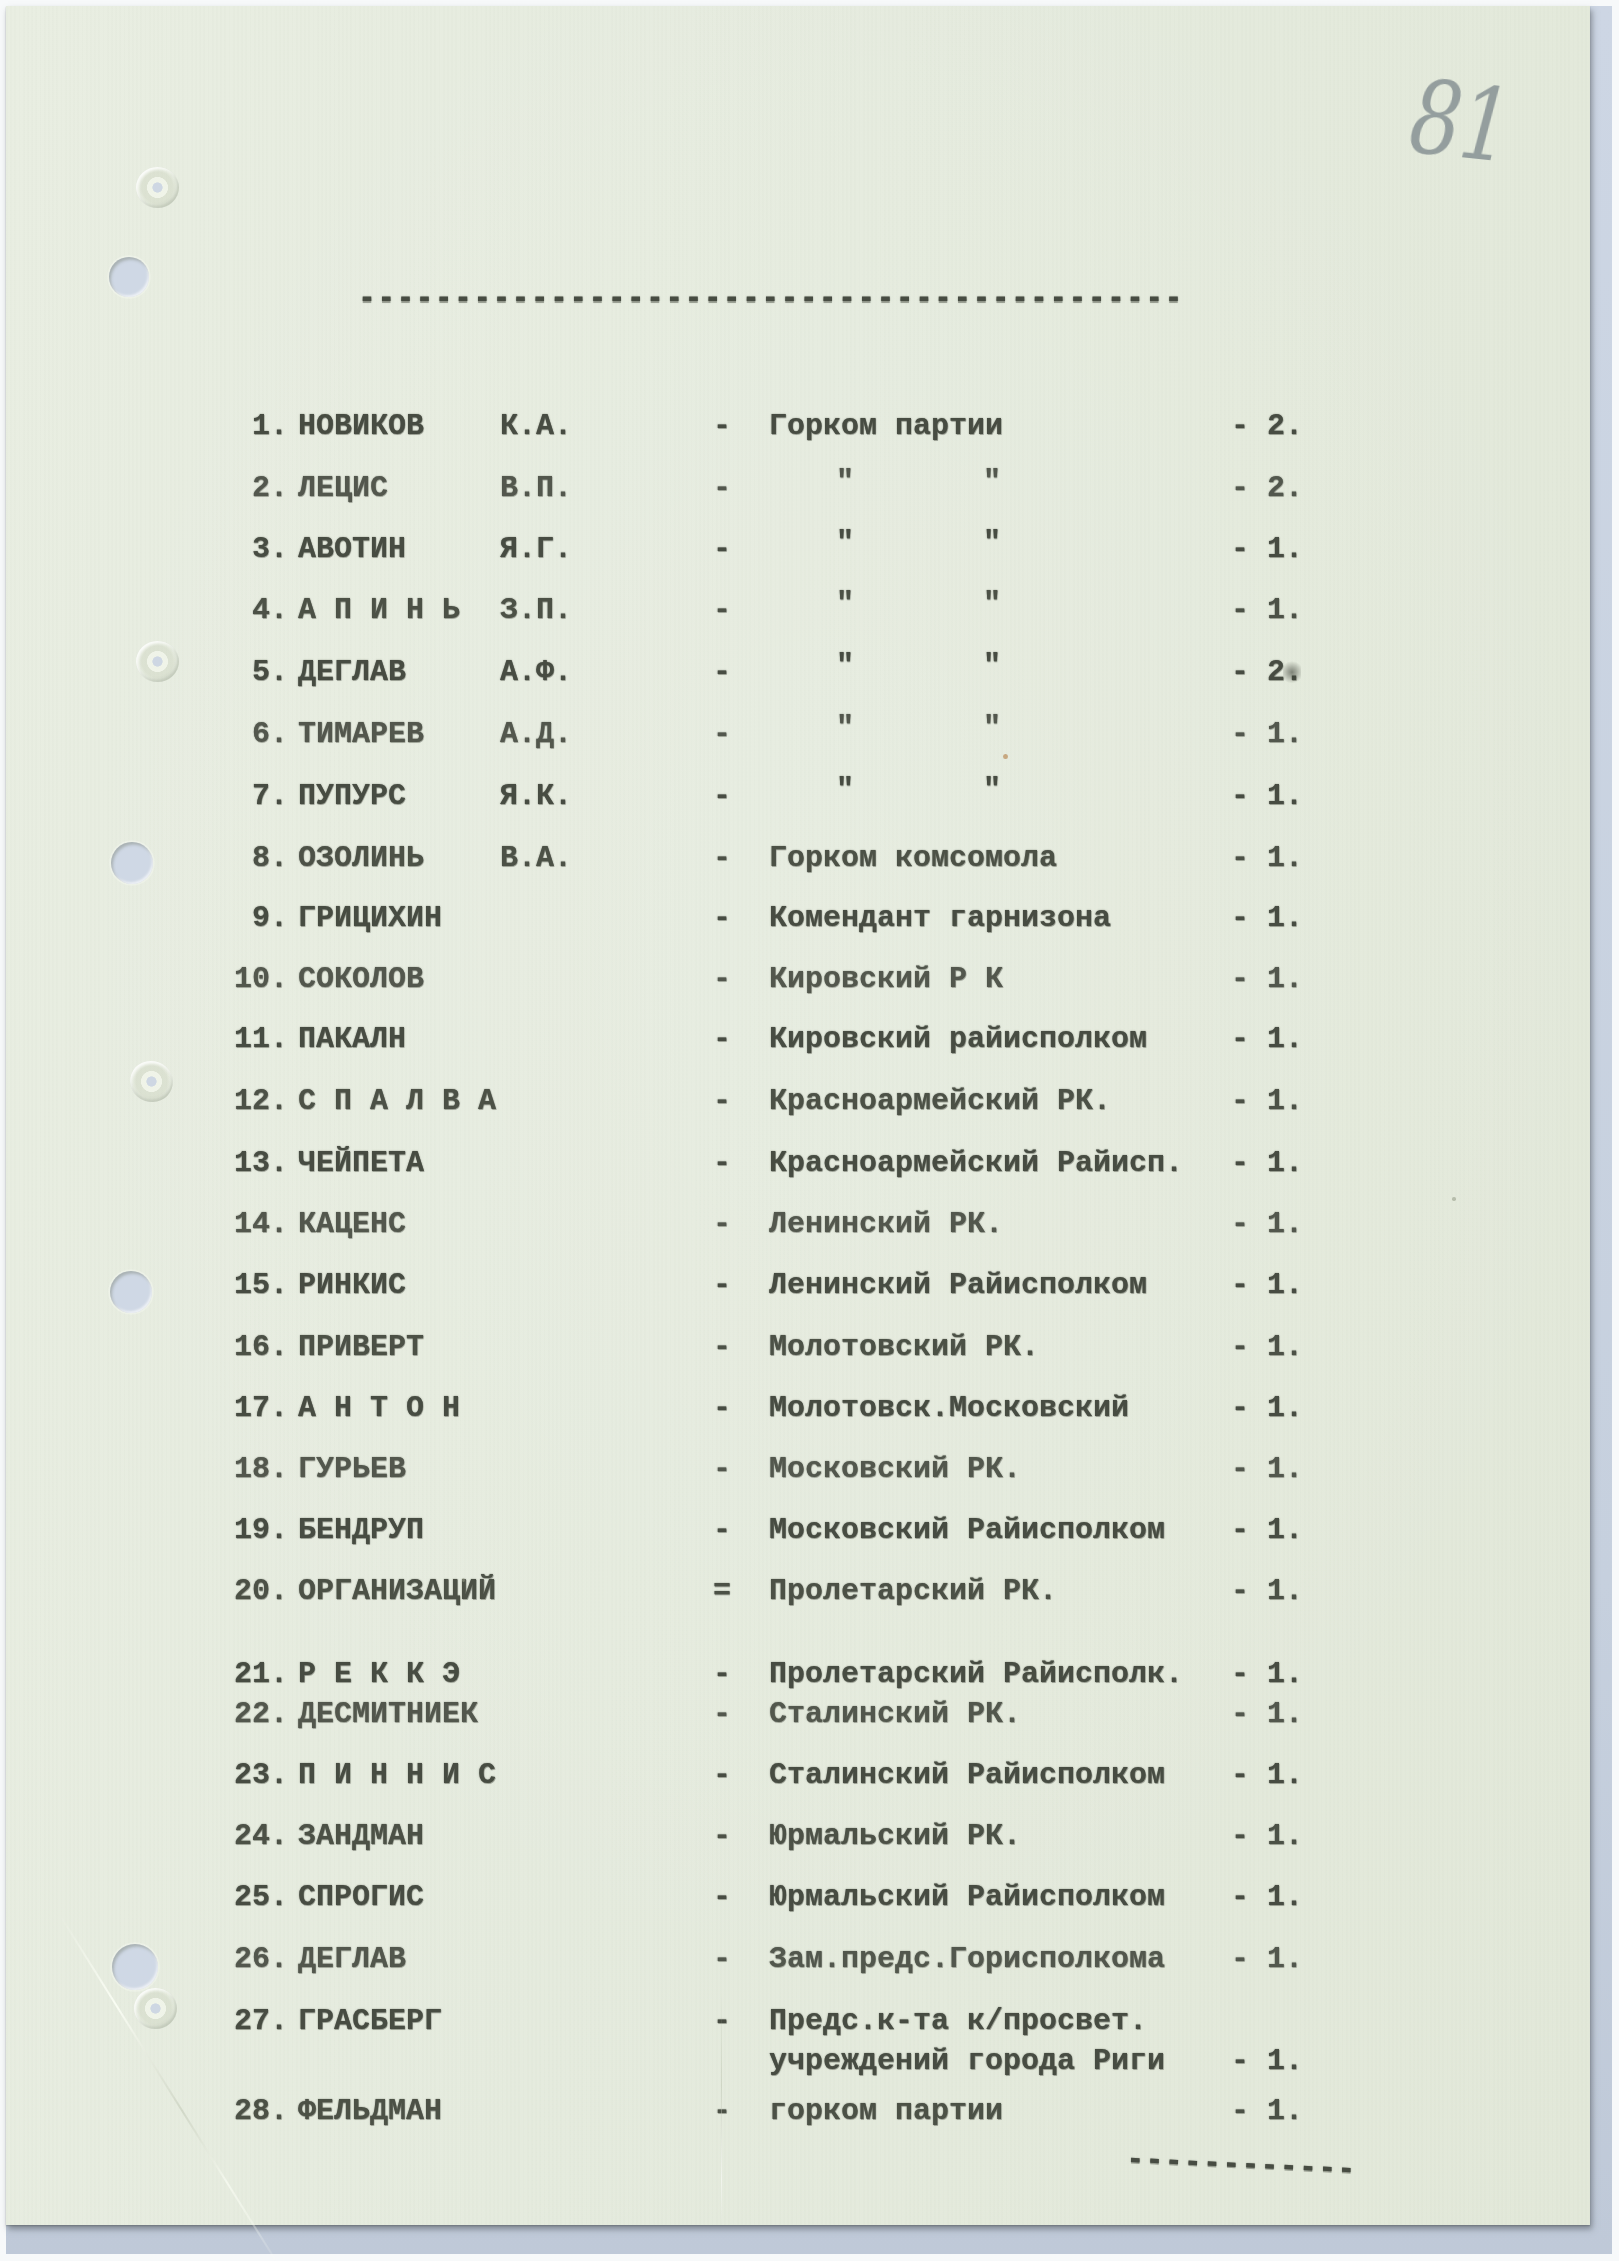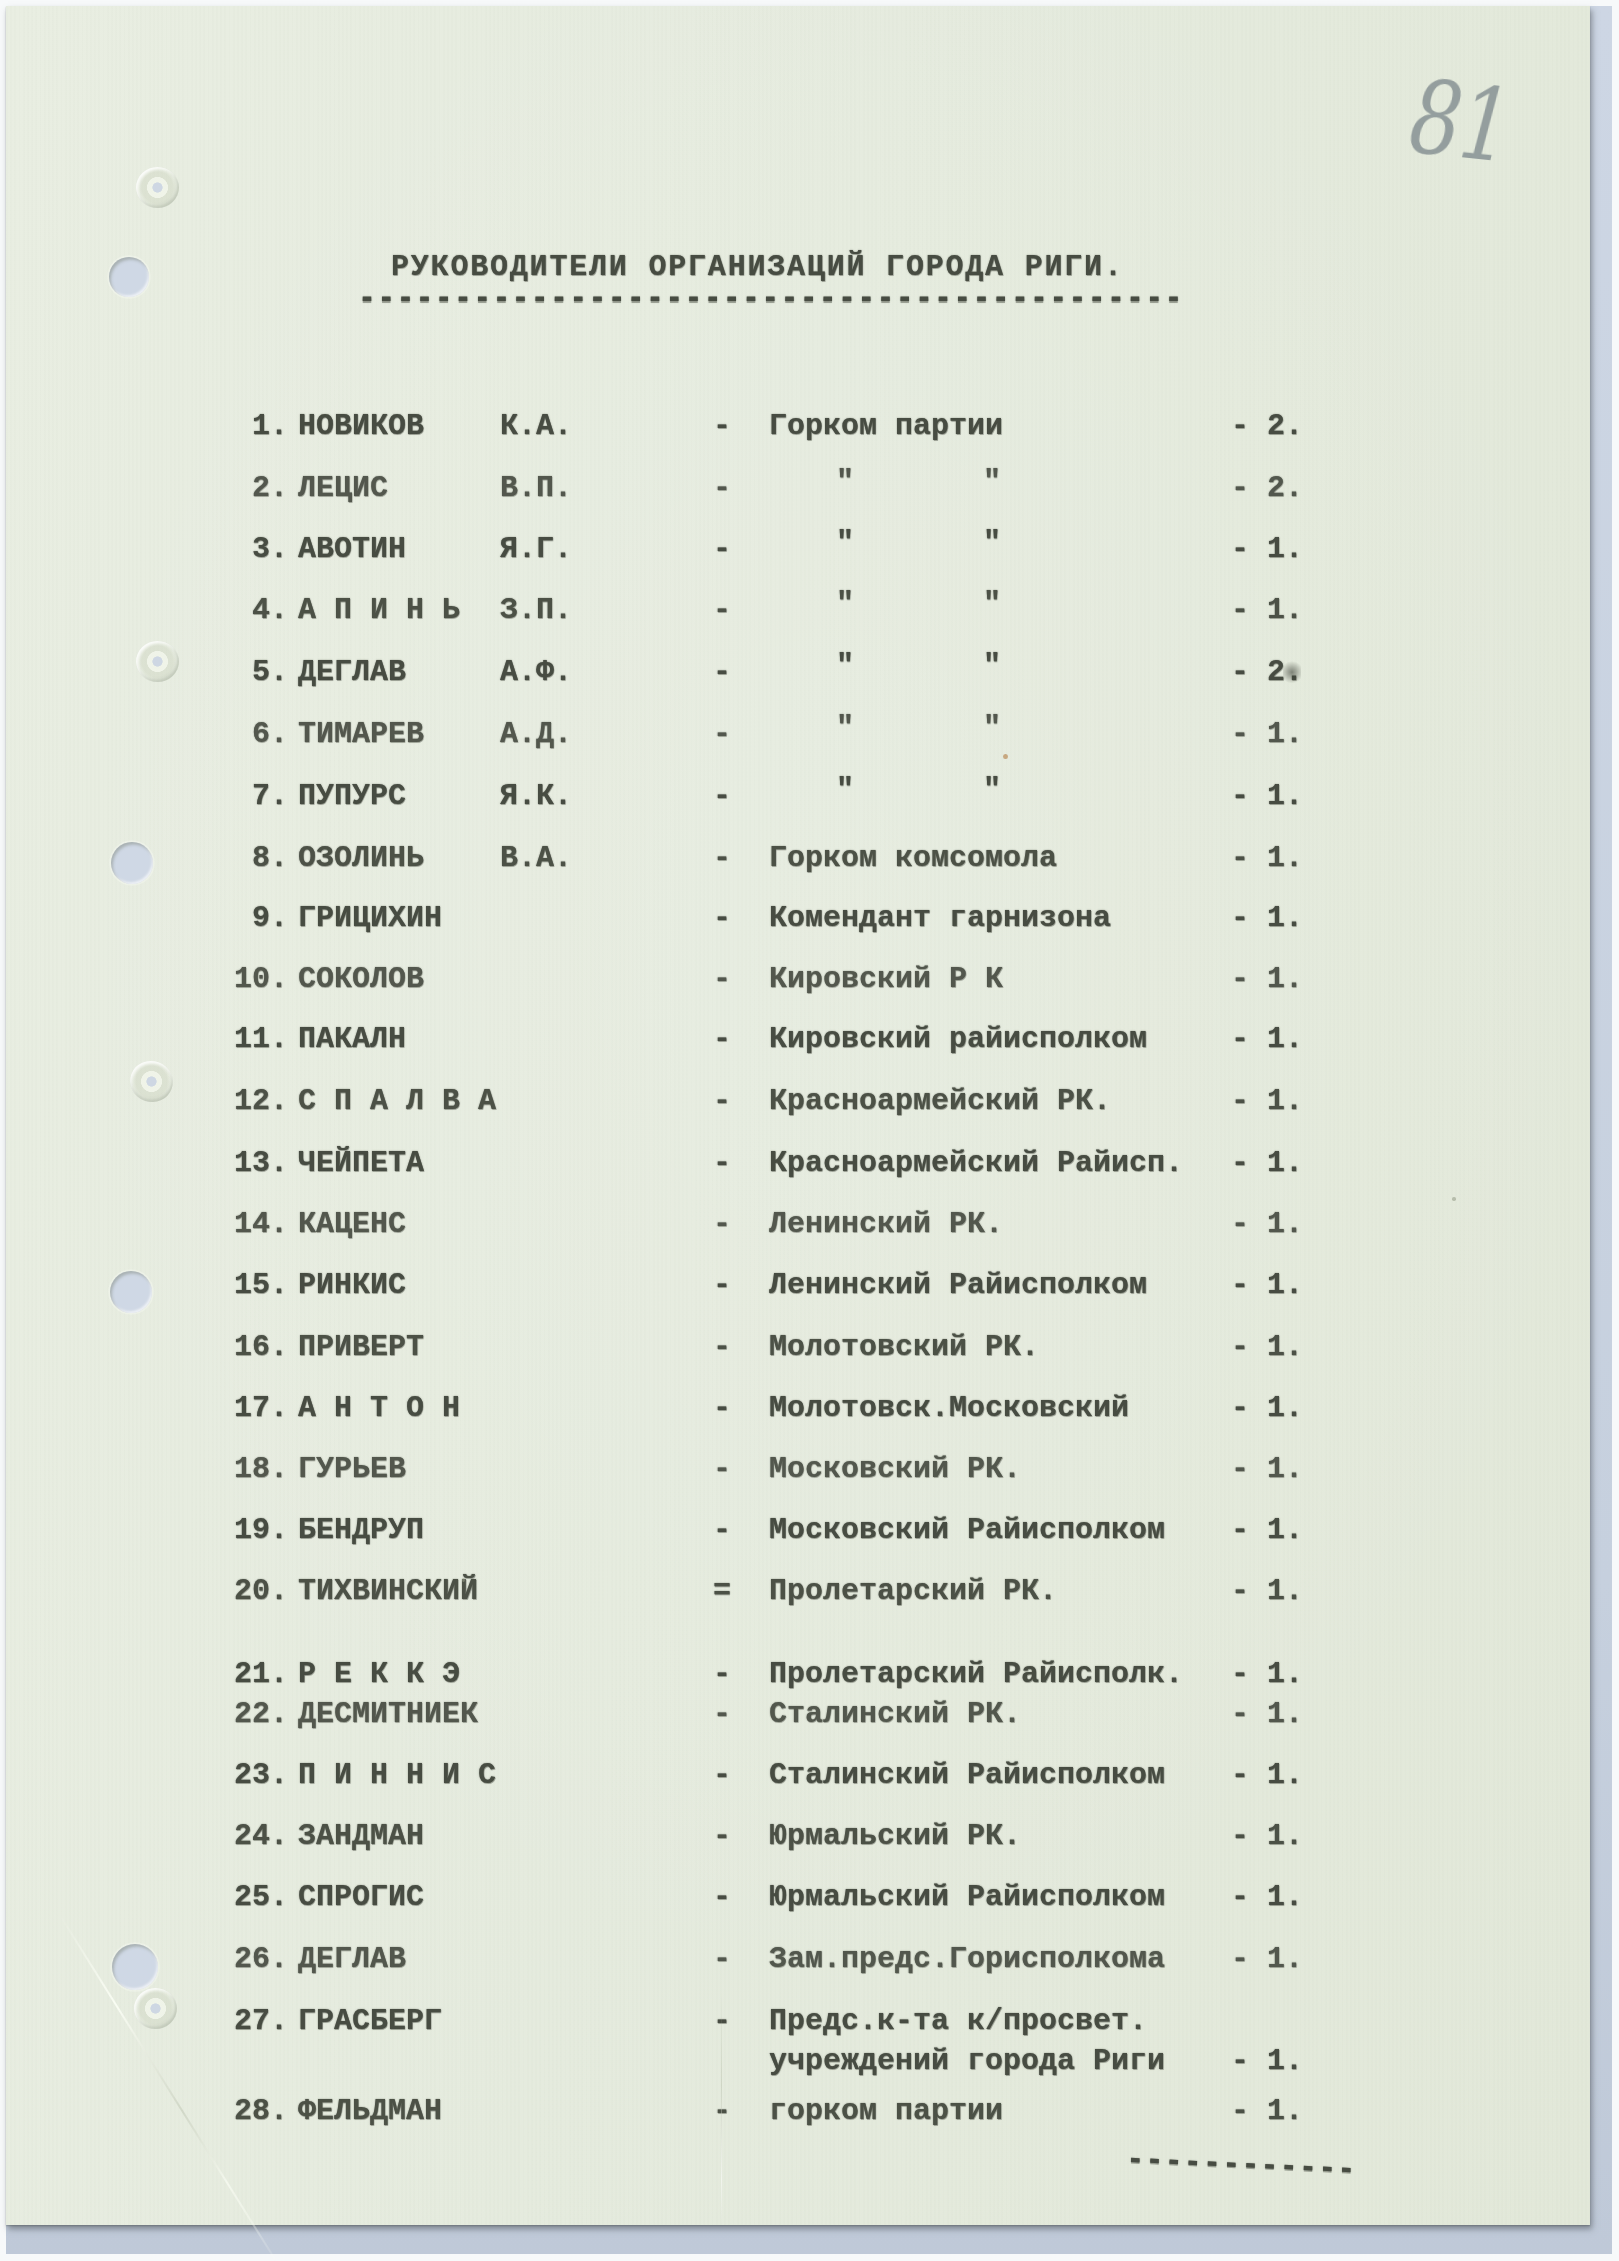--- a/index.html
+++ b/index.html
@@ -114,21 +114,20 @@
 </style>
 </head>
 <body>
 
 <div class="scan-bed">
   <div class="paper">
 
     <div class="pencil-number">81</div>
 
     <div class="typed-layer">
-      <h1 class="doc-title typed">РУКОВОДИТЕЛИ ОРГАНИЗАЦИЙ ГОРОДА РИГИ.</h1>
       <div class="title-rule typed">-------------------------------------------</div>
 
       <div class="rows typed" id="rows">
           <div class="row" style="top: 403px;">
             <span class="c-num">1.</span>
             <span class="c-name">НОВИКОВ</span>
             <span class="c-init">К.А.</span>
             <span class="c-dash">-</span>
             <span class="c-org">Горком партии</span>
             <span class="c-count">- 2.</span>
@@ -267,21 +266,21 @@
           </div>
           <div class="row" style="top: 1507px;">
             <span class="c-num">19.</span>
             <span class="c-name">БЕНДРУП</span>
             <span class="c-dash">-</span>
             <span class="c-org">Московский Райисполком</span>
             <span class="c-count">- 1.</span>
           </div>
           <div class="row" style="top: 1568px;">
             <span class="c-num">20.</span>
-            <span class="c-name">ТИХВИНСКИЙ</span>
+            <span class="c-name">ОРГАНИЗАЦИЙ</span>
             <span class="c-dash">=</span>
             <span class="c-org">Пролетарский РК.</span>
             <span class="c-count">- 1.</span>
           </div>
           <div class="row" style="top: 1651px;">
             <span class="c-num">21.</span>
             <span class="c-name">Р Е К К Э</span>
             <span class="c-dash">-</span>
             <span class="c-org">Пролетарский Райисполк.</span>
             <span class="c-count">- 1.</span>

